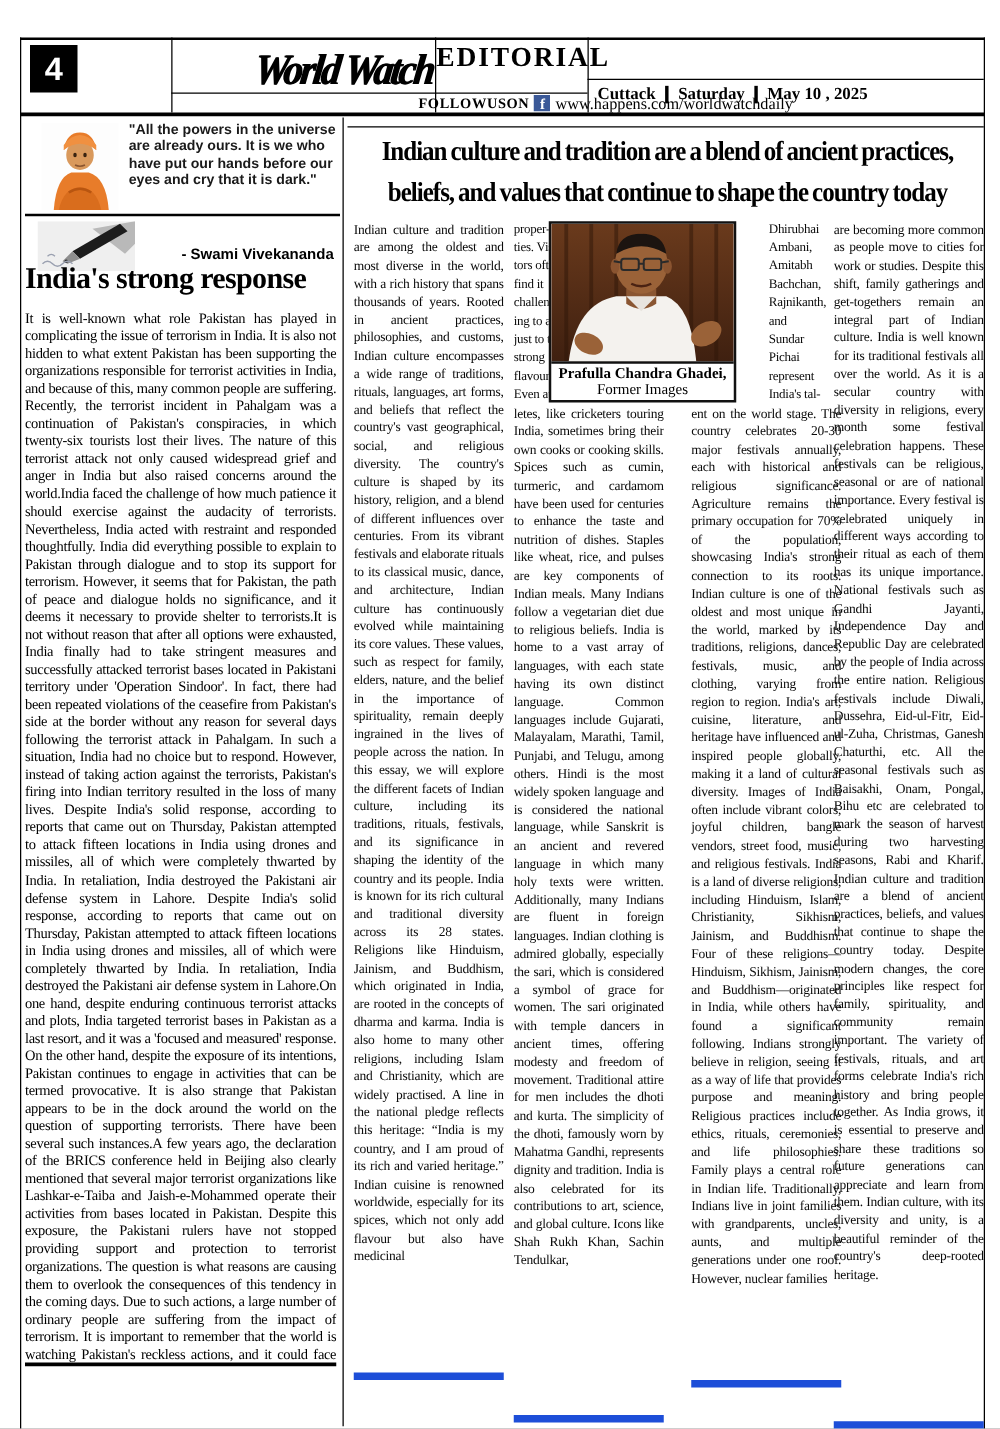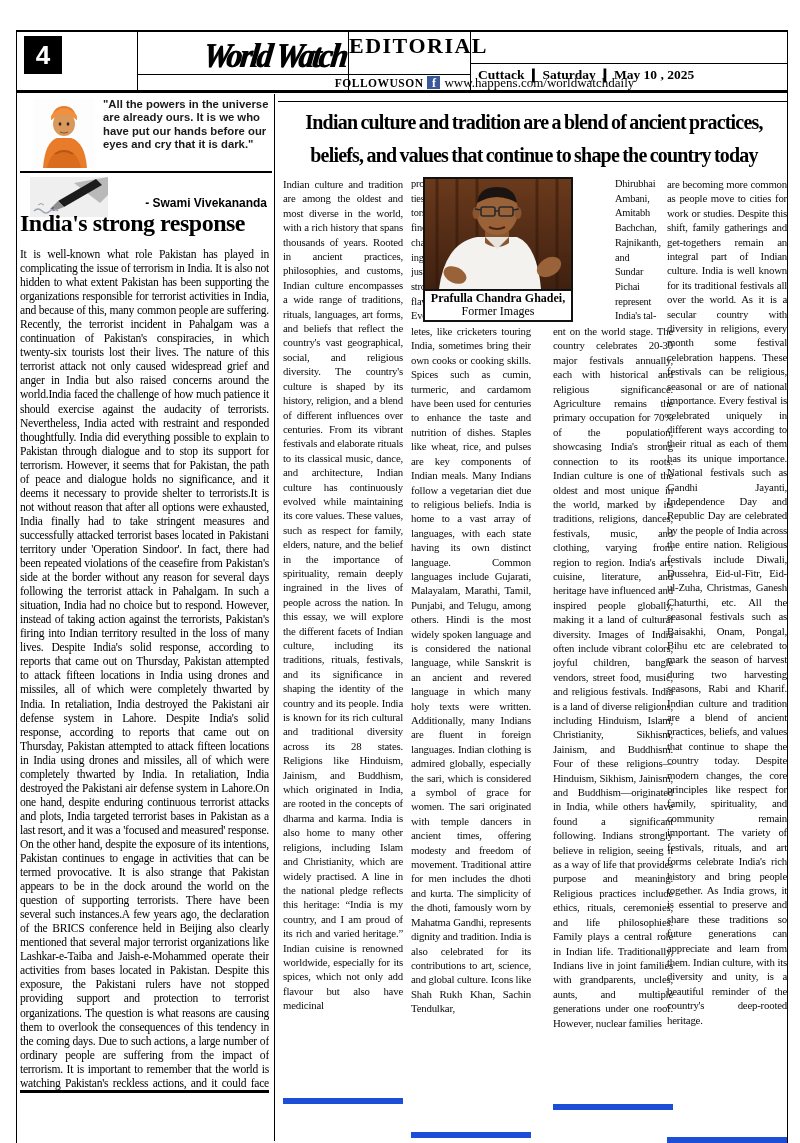--- a/index.html
+++ b/index.html
@@ -45,21 +45,21 @@
   
   .fheadline{position:absolute;left:280px;top:105px;width:508px;text-align:center;
         font-weight:bold;font-size:20px;line-height:30px;letter-spacing:-.8px;word-spacing:-1px;
         transform:scaleY(1.1);transform-origin:top;}
   .newscol{position:absolute;top:177px;width:120px;overflow:hidden;
         font-size:10.8px;line-height:14.4px;letter-spacing:-.2px;text-align:justify;color:#0a0a0a;
         border-bottom:6px solid #1d4ed8;}
   .spacer-r{float:right;width:80px;height:147px;}
   .spacer-l{float:left;width:62px;height:147px;}
   .wrapstrip{white-space:pre-line;text-align:left;line-height:14.7px;font-size:10.4px;}
-  .photo{position:absolute;left:423px;top:177px;width:150px;z-index:3;background:#fff;
+  .photo{position:absolute;left:439px;top:177px;width:150px;z-index:3;background:#fff;
         border:2px solid #111;box-sizing:border-box;}
   .photo svg{display:block;}
   .photocaption{border-top:2px solid #111;text-align:center;padding:1px 0 2px;line-height:13px;}
   .capname{font-weight:bold;font-size:12px;display:block;}
   .captitle{font-size:12px;display:block;}
   .imgbox{display:block;}
 </style>
 </head>
 <body>
 

